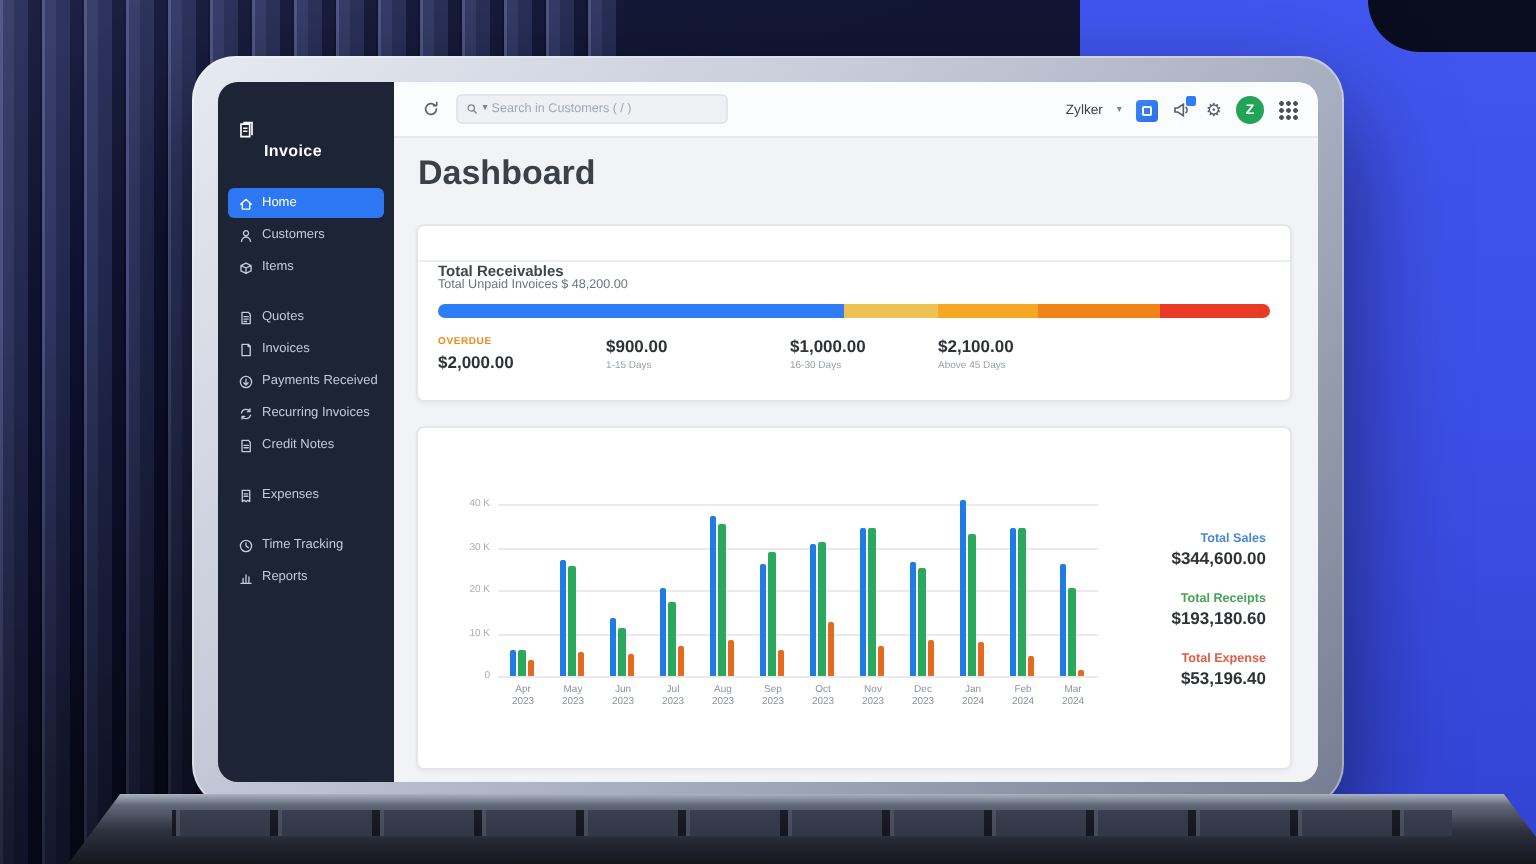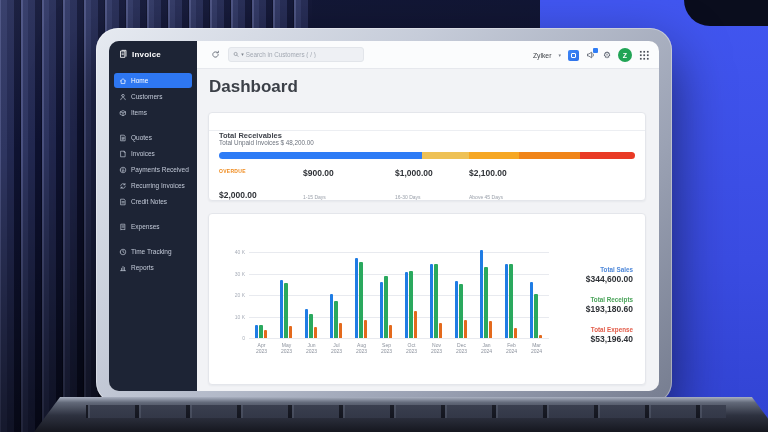--- a/index.html
+++ b/index.html
@@ -25,21 +25,21 @@
     background:#f2f3f6; overflow:hidden; box-shadow:inset 0 0 0 1px rgba(20,25,40,0.35); }
   .keyboard { position:absolute; left:34px; top:397px; width:744px; height:35px;
     clip-path:polygon(3.5% 0, 96.5% 0, 100% 100%, 0 100%);
     background:linear-gradient(180deg,#aab1c1 0%,#626979 16%,#2e3240 52%,#15171f 100%); }
   .keys { position:absolute; left:7%; right:7%; top:8px; height:13px; opacity:.85;
     background:repeating-linear-gradient(90deg,#10121b 0 2px,#4a5061 2px 4px,#353a4a 4px 49px,#10121b 49px 51px); }
 
   
   .sidebar { position:absolute; left:0; top:0; bottom:0; width:88px; background:#1d2435; }
   .logo-row { display:flex; align-items:center; gap:4px; padding:8px 9px 6px; color:#fff; }
-  .logo-row .app-title { font-size:8px; font-weight:bold; letter-spacing:.2px; }
+  .logo-row .app-title { font-size:8px; font-weight:bold; letter-spacing:.2px;margin-top:22px; }
   .side-nav { margin-top:8px; }
   .side-item { display:flex; align-items:center; gap:4px; height:15px; padding:0 5px; margin:1px 5px;
     border-radius:3px; color:#c3cad8; font-size:6.5px; cursor:default; white-space:nowrap; }
   .side-item.active { background:#2e77f2; color:#fff; }
   .side-item svg { flex:0 0 auto; }
   .gap-before { margin-top:10px; }
 
   
   .topbar { position:absolute; left:88px; right:0; top:0; height:28px; background:#fbfcfd;
     border-bottom:1px solid #e6e8ed; display:flex; align-items:center; }
@@ -71,21 +71,21 @@
   .card-head { height:18px; display:flex; align-items:center; justify-content:space-between;
     padding:0 10px; border-bottom:1px solid #eceef2; }
   .card-title { font-size:7.5px; font-weight:bold; color:#3f434b;margin-top:28px; }
   #card-receivables { top:43px; height:89px; }
   #card-cashflow { top:144px; height:172px; }
 
   .unpaid-line { padding:8px 10px 0; font-size:6.3px; color:#6d737d; }
   .rec-bar { margin:6px 10px 0; height:7px; border-radius:4px; overflow:hidden; display:flex; }
   .rec-bar span { height:100%; display:block; }
   .rec-stats { display:flex; padding:9px 10px 0; }
-  .stat { display:flex; flex-direction:column; gap:16px; }
+  .stat { display:flex; flex-direction:column; gap:2px; }
   .rec-stats .stat:nth-child(1){width:84px}.rec-stats .stat:nth-child(2){width:92px}
   .rec-stats .stat:nth-child(3){width:74px}.rec-stats .stat:nth-child(4){width:78px}
   .rec-stats .stat:nth-child(5){width:90px}
   .stat-label { font-size:5px; font-weight:bold; letter-spacing:.3px; }
   .stat-value { font-size:8.5px; font-weight:bold; color:#2f3237; }
   .stat-sub { font-size:5px; color:#9aa0aa; }
 
   .cf-filter { font-size:6.3px; color:#4a4f57; display:flex; align-items:center; gap:2px; cursor:default; }
   .chart-wrap { position:absolute; left:10px; top:18px; right:110px; bottom:0; }
   #chart-plot { position:absolute; left:30px; top:20px; width:300px; height:86px; }

